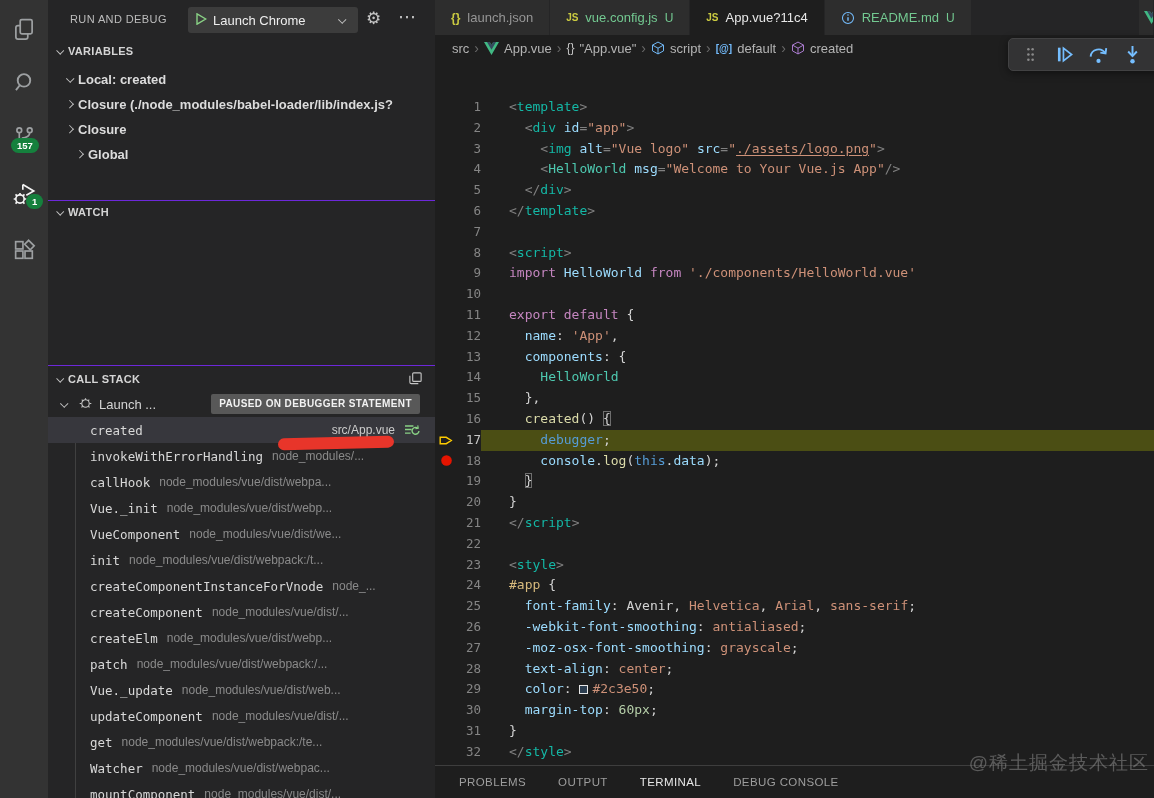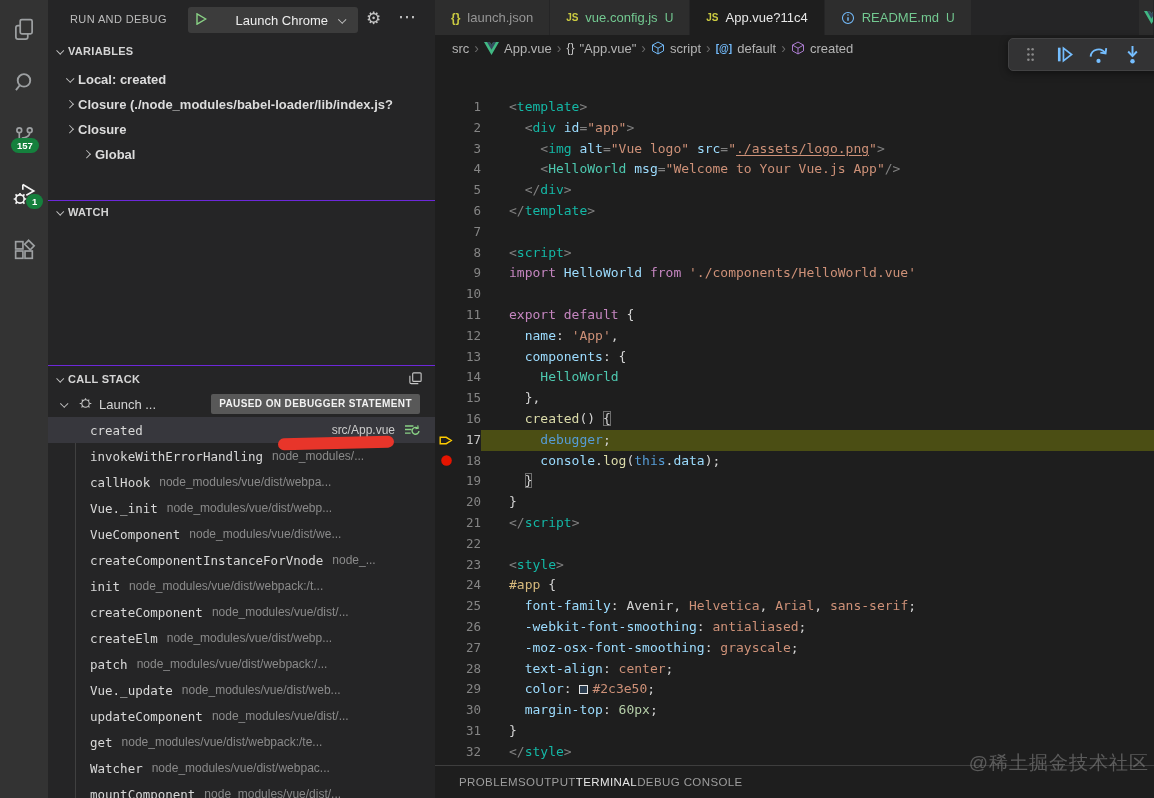--- a/index.html
+++ b/index.html
@@ -12,21 +12,21 @@
   .mono { font-family:"DejaVu Sans Mono","Liberation Mono",monospace; }
 
   
   .activity-bar { position:absolute; left:0; top:0; width:48px; height:798px; background:#333333; z-index:5; }
   .ab-item { position:absolute; left:0; width:48px; height:48px; display:flex; align-items:center; justify-content:center; cursor:pointer; }
   .ab-badge { position:absolute; background:#15803d; color:#fff; font-size:9.5px; font-weight:bold;
               border-radius:9px; padding:2px 6px; line-height:11px; }
 
   
   .sidebar { position:absolute; left:48px; top:0; width:387px; height:798px; background:#252526; overflow:hidden; z-index:4; }
-  .sb-top { position:relative; height:40px;text-align:right; }
+  .sb-top { position:relative; height:40px; }
   .sb-title { position:absolute; left:22px; top:13px; font-size:11px; letter-spacing:.4px; color:#bdbdbd; }
   .launch-select { position:absolute; left:140px; top:7px; width:170px; height:26px; background:#3c3c3c;
                    border-radius:3px; display:flex; align-items:center; padding:0 8px; gap:6px; cursor:pointer; }
   .launch-label { flex:1; font-size:13px; color:#eeeeee; white-space:nowrap; overflow:hidden; }
   .sb-gear { position:absolute; left:318px; top:8px; font-size:17px; color:#c5c5c5; cursor:pointer; }
   .sb-dots { position:absolute; left:350px; top:6px; font-size:18px; color:#c5c5c5; cursor:pointer; letter-spacing:1px; }
 
   .sec-hdr { display:flex; align-items:center; height:22px; font-size:11px; font-weight:bold; color:#d5d5d5;
              letter-spacing:.3px; padding-left:4px; position:relative; cursor:pointer; }
   .divider { border-top:1px solid #6d28d9; }
@@ -98,21 +98,21 @@
   .swatch { display:inline-block; width:9px; height:9px; background:#2c3e50; border:1px solid #e7e7e7;
             margin-right:4px; vertical-align:-1px; }
 
   .dbg-toolbar { position:absolute; top:38px; left:573px; width:220px; height:33px; background:#333334;
                  border:1px solid #424243; border-radius:5px; display:flex; align-items:center;
                  padding:0 10px; gap:12px; box-shadow:0 2px 8px rgba(0,0,0,.45); z-index:20; }
   .dbg-btn { width:22px; height:22px; display:flex; align-items:center; justify-content:center; cursor:pointer; }
 
   
   .panel { position:absolute; left:435px; top:765px; right:0; height:33px; background:#1e1e1e;
-           border-top:1px solid #3e3e3e; display:flex; align-items:center; padding-left:24px; z-index:3; }
+           border-top:1px solid #3e3e3e; display:flex; align-items:center; padding-left:24px; gap:32px; z-index:3; }
   .panel-tab { font-size:11.5px; letter-spacing:.4px; color:#9d9d9d; cursor:pointer; white-space:nowrap; }
   .panel-tab.active { color:#e7e7e7; }
 
   .watermark { position:absolute; top:750px; right:5px; font-size:19px; color:#969696; opacity:.5;
                z-index:30; letter-spacing:1px; }
 </style>
 </head>
 <body>
 
 <div class="activity-bar" id="activity-bar">
@@ -183,21 +183,21 @@
           <span class="scope-lbl">Local: created</span>
         </div>
         <div class="var-row" style="padding-left: 14px;">
           <span class="chev right" style="transform:scale(.85)"></span>
           <span class="scope-lbl">Closure (./node_modules/babel-loader/lib/index.js?</span>
         </div>
         <div class="var-row" style="padding-left: 14px;">
           <span class="chev right" style="transform:scale(.85)"></span>
           <span class="scope-lbl">Closure</span>
         </div>
-        <div class="var-row" style="padding-left: 31px;">
+        <div class="var-row" style="padding-left: 24px;">
           <span class="chev right" style="transform:scale(.85)"></span>
           <span class="scope-lbl">Global</span>
         </div>
       </div>
   </div>
 
   <div id="sec-watch" class="divider">
     <div class="sec-hdr">
       <span class="chev" style="transform:scale(.8)"></span>
       <span>WATCH</span>
@@ -249,26 +249,26 @@
         </div>
         <div class="frame">
           <span class="frame-name mono">Vue._init</span>
           <span class="frame-file">node_modules/vue/dist/webp...</span>
         </div>
         <div class="frame">
           <span class="frame-name mono">VueComponent</span>
           <span class="frame-file">node_modules/vue/dist/we...</span>
         </div>
         <div class="frame">
+          <span class="frame-name mono">init</span>
+          <span class="frame-file">node_modules/vue/dist/webpack:/t...</span>
+        </div>
+        <div class="frame">
           <span class="frame-name mono">createComponentInstanceForVnode</span>
           <span class="frame-file">node_...</span>
-        </div>
-        <div class="frame">
-          <span class="frame-name mono">init</span>
-          <span class="frame-file">node_modules/vue/dist/webpack:/t...</span>
         </div>
         <div class="frame">
           <span class="frame-name mono">createComponent</span>
           <span class="frame-file">node_modules/vue/dist/...</span>
         </div>
         <div class="frame">
           <span class="frame-name mono">createElm</span>
           <span class="frame-file">node_modules/vue/dist/webp...</span>
         </div>
         <div class="frame">

